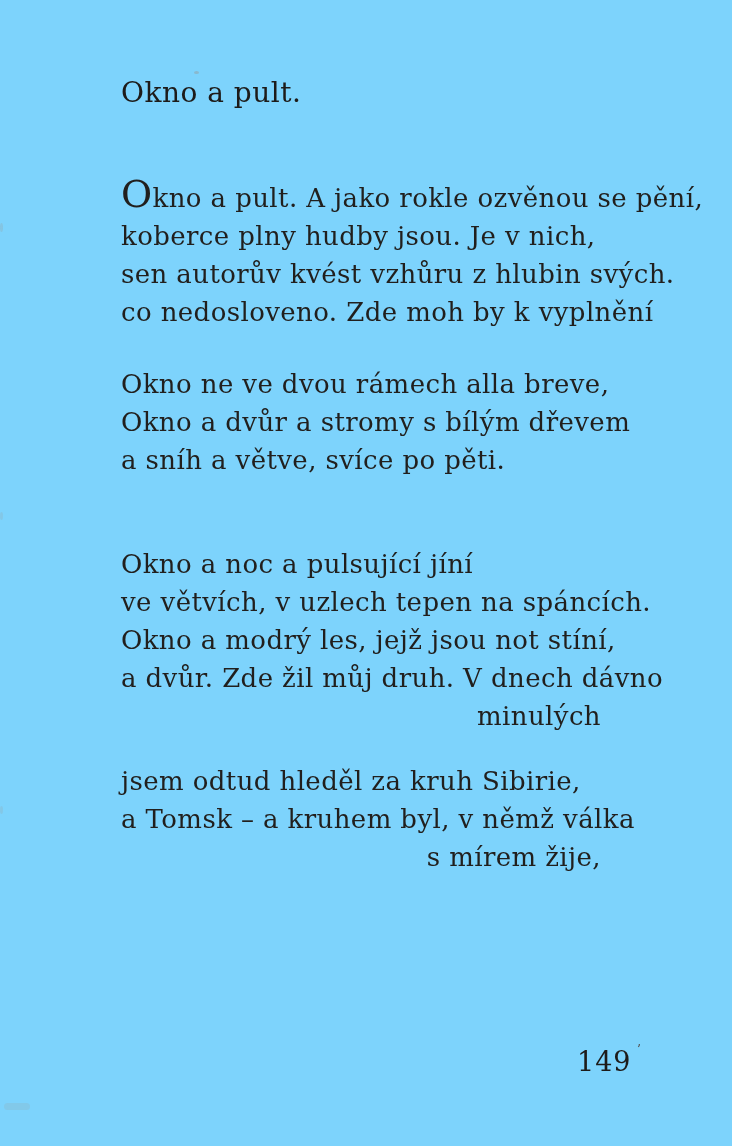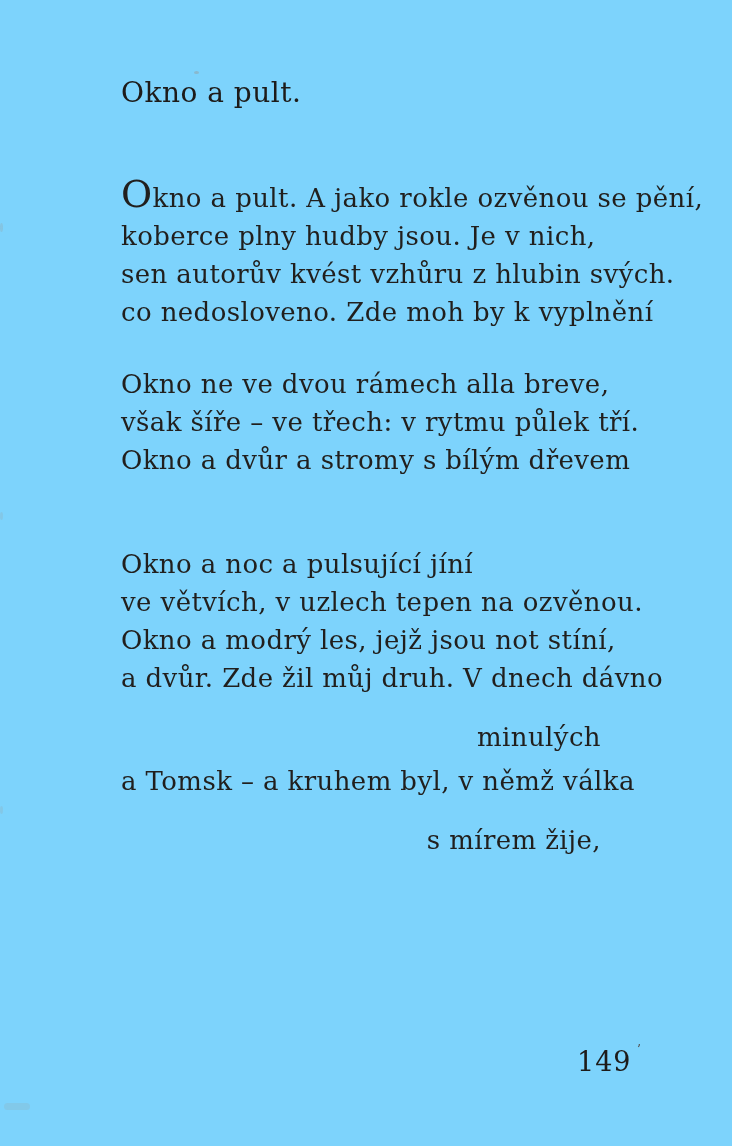--- a/index.html
+++ b/index.html
@@ -43,21 +43,20 @@
   .poem-line {
     font-size: 26px;
     line-height: 38px;
     letter-spacing: 0.4px;
     white-space: nowrap;
     color: #211f1d;
   }
   .poem-line.align-right {
     text-align: right;
     padding-right: 14px;
-    margin-top: 21px;
   }
   .line-dropcap::first-letter {
     font-size: 38px;
     line-height: 26px;
   }
   .page-number {
     position: absolute;
     left: 577px;
     top: 1046px;
     font-size: 27px;
@@ -92,33 +91,34 @@
 
   <div class="stanza stanza-1">
     <div class="poem-line line-dropcap">Okno a pult. A jako rokle ozvěnou se pění,</div>
     <div class="poem-line">koberce plny hudby jsou. Je v nich,</div>
     <div class="poem-line">sen autorův kvést vzhůru z hlubin svých.</div>
     <div class="poem-line">co nedosloveno. Zde moh by k vyplnění</div>
   </div>
 
   <div class="stanza stanza-2">
     <div class="poem-line">Okno ne ve dvou rámech alla breve,</div>
-    <div class="poem-line">však šíře – ve třech: v rytmu půlek tří.</div>
     <div class="poem-line">Okno a dvůr a stromy s bílým dřevem</div>
+    <div class="poem-line">a sníh a větve, svíce po pěti.</div>
   </div>
 
   <div class="stanza stanza-3">
     <div class="poem-line">Okno a noc a pulsující jíní</div>
-    <div class="poem-line">ve větvích, v uzlech tepen na ozvěnou.</div>
+    <div class="poem-line">ve větvích, v uzlech tepen na spáncích.</div>
     <div class="poem-line">Okno a modrý les, jejž jsou not stíní,</div>
     <div class="poem-line">a dvůr. Zde žil můj druh. V dnech dávno</div>
     <div class="poem-line align-right">minulých</div>
   </div>
 
   <div class="stanza stanza-4">
+    <div class="poem-line">jsem odtud hleděl za kruh Sibirie,</div>
     <div class="poem-line">a Tomsk – a kruhem byl, v němž válka</div>
     <div class="poem-line align-right">s mírem žije,</div>
   </div>
 
   <div class="page-number">
     <span>149</span>
     <span class="tick">ʼ</span>
   </div>
 
   <div class="speck speck-a"></div>

